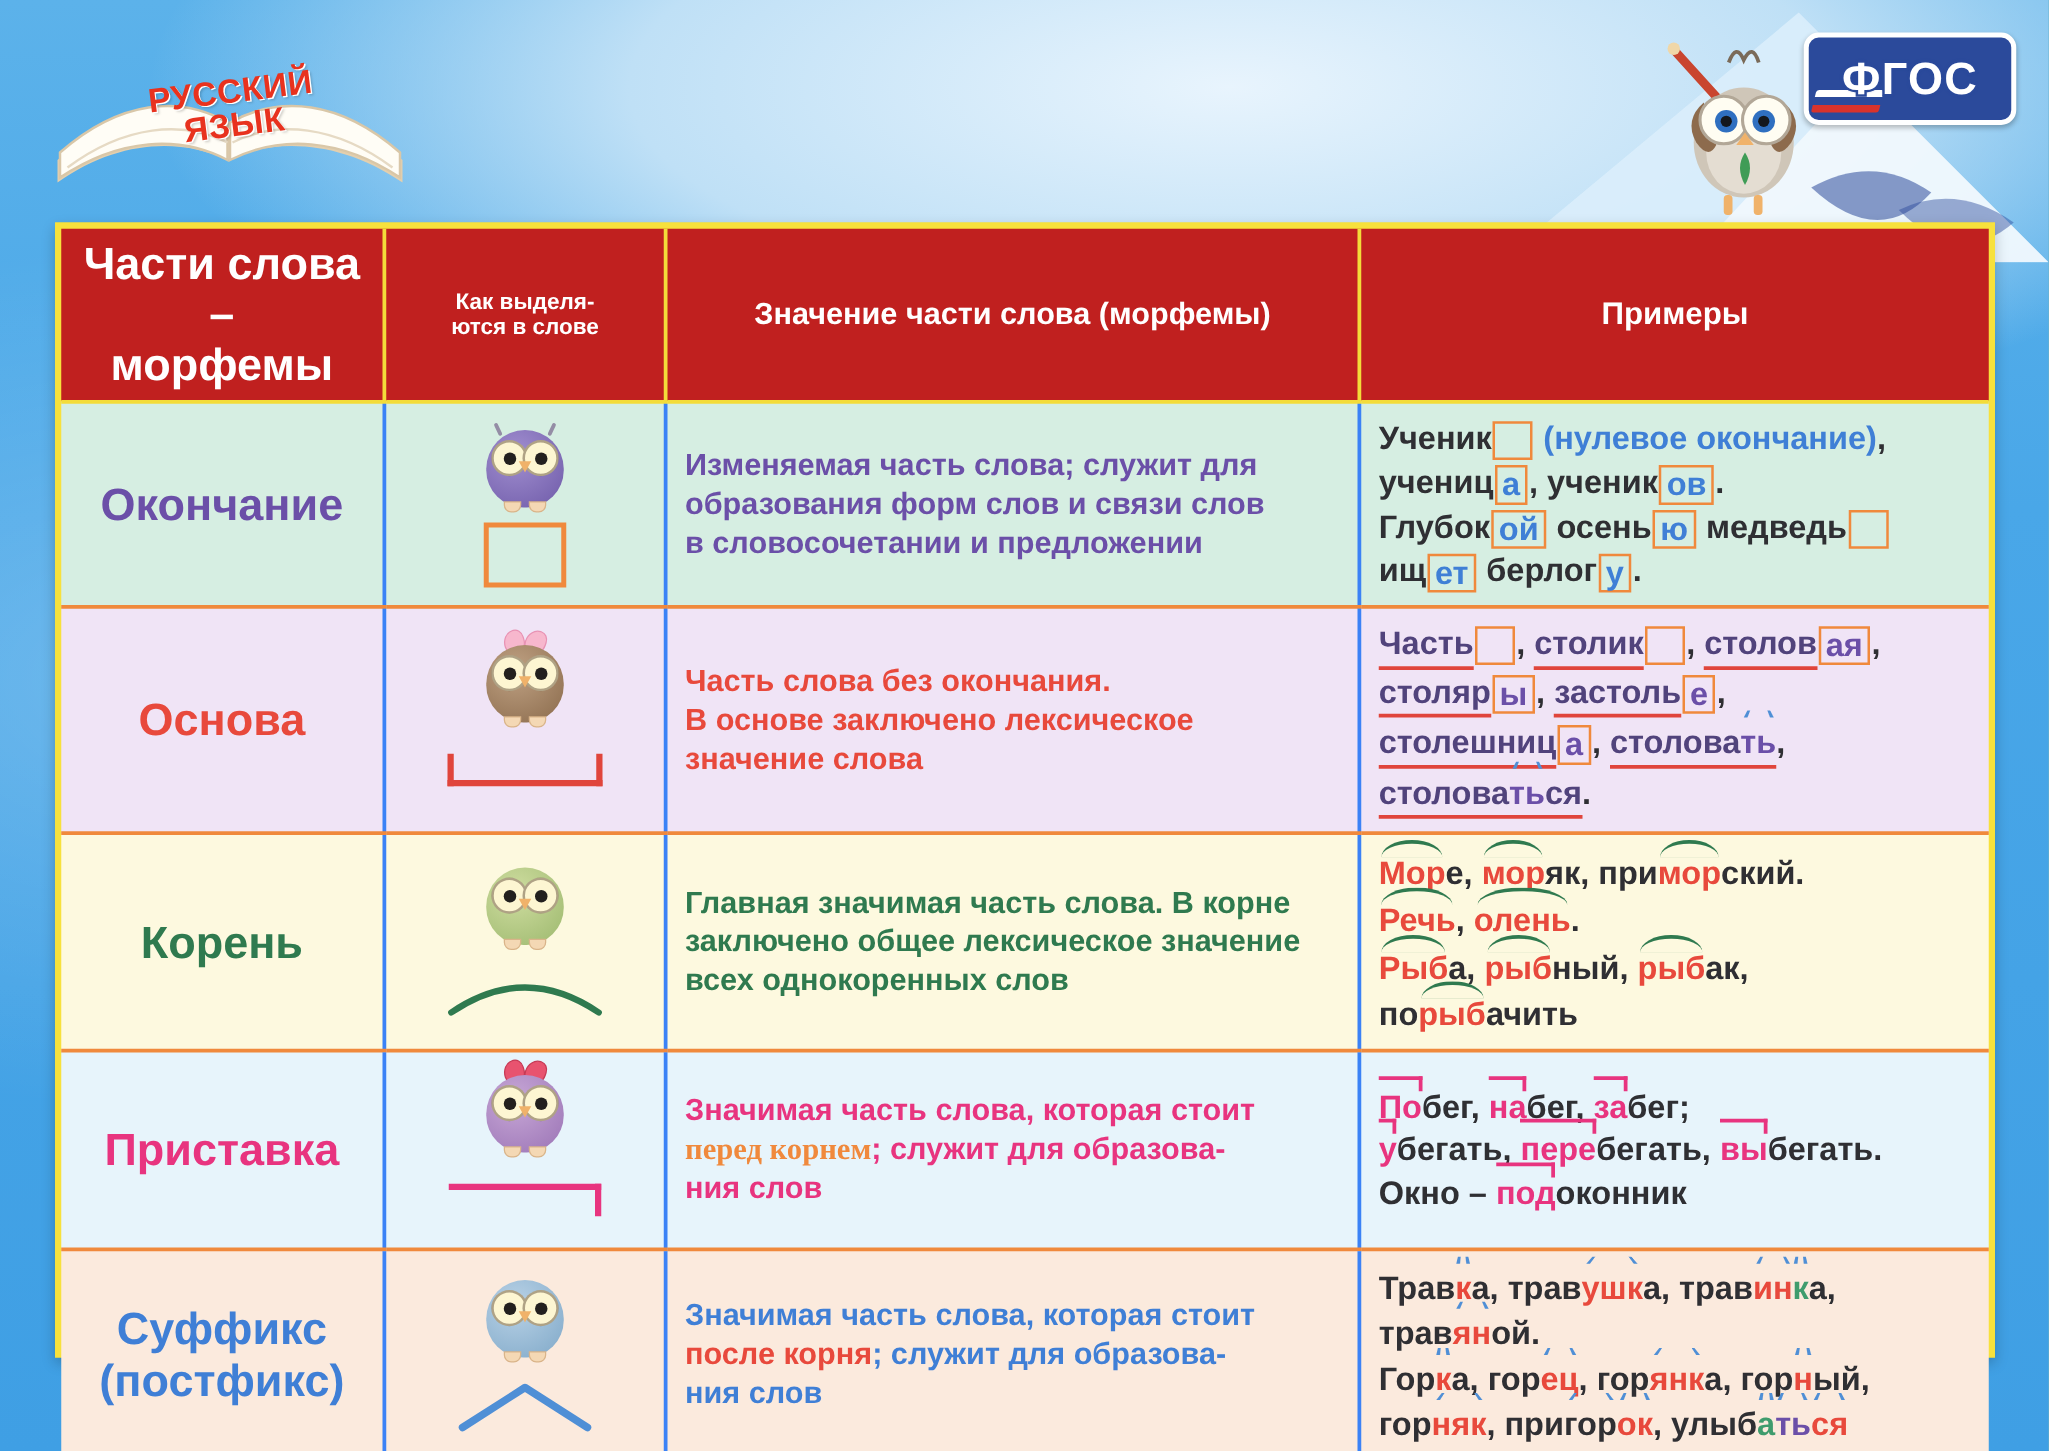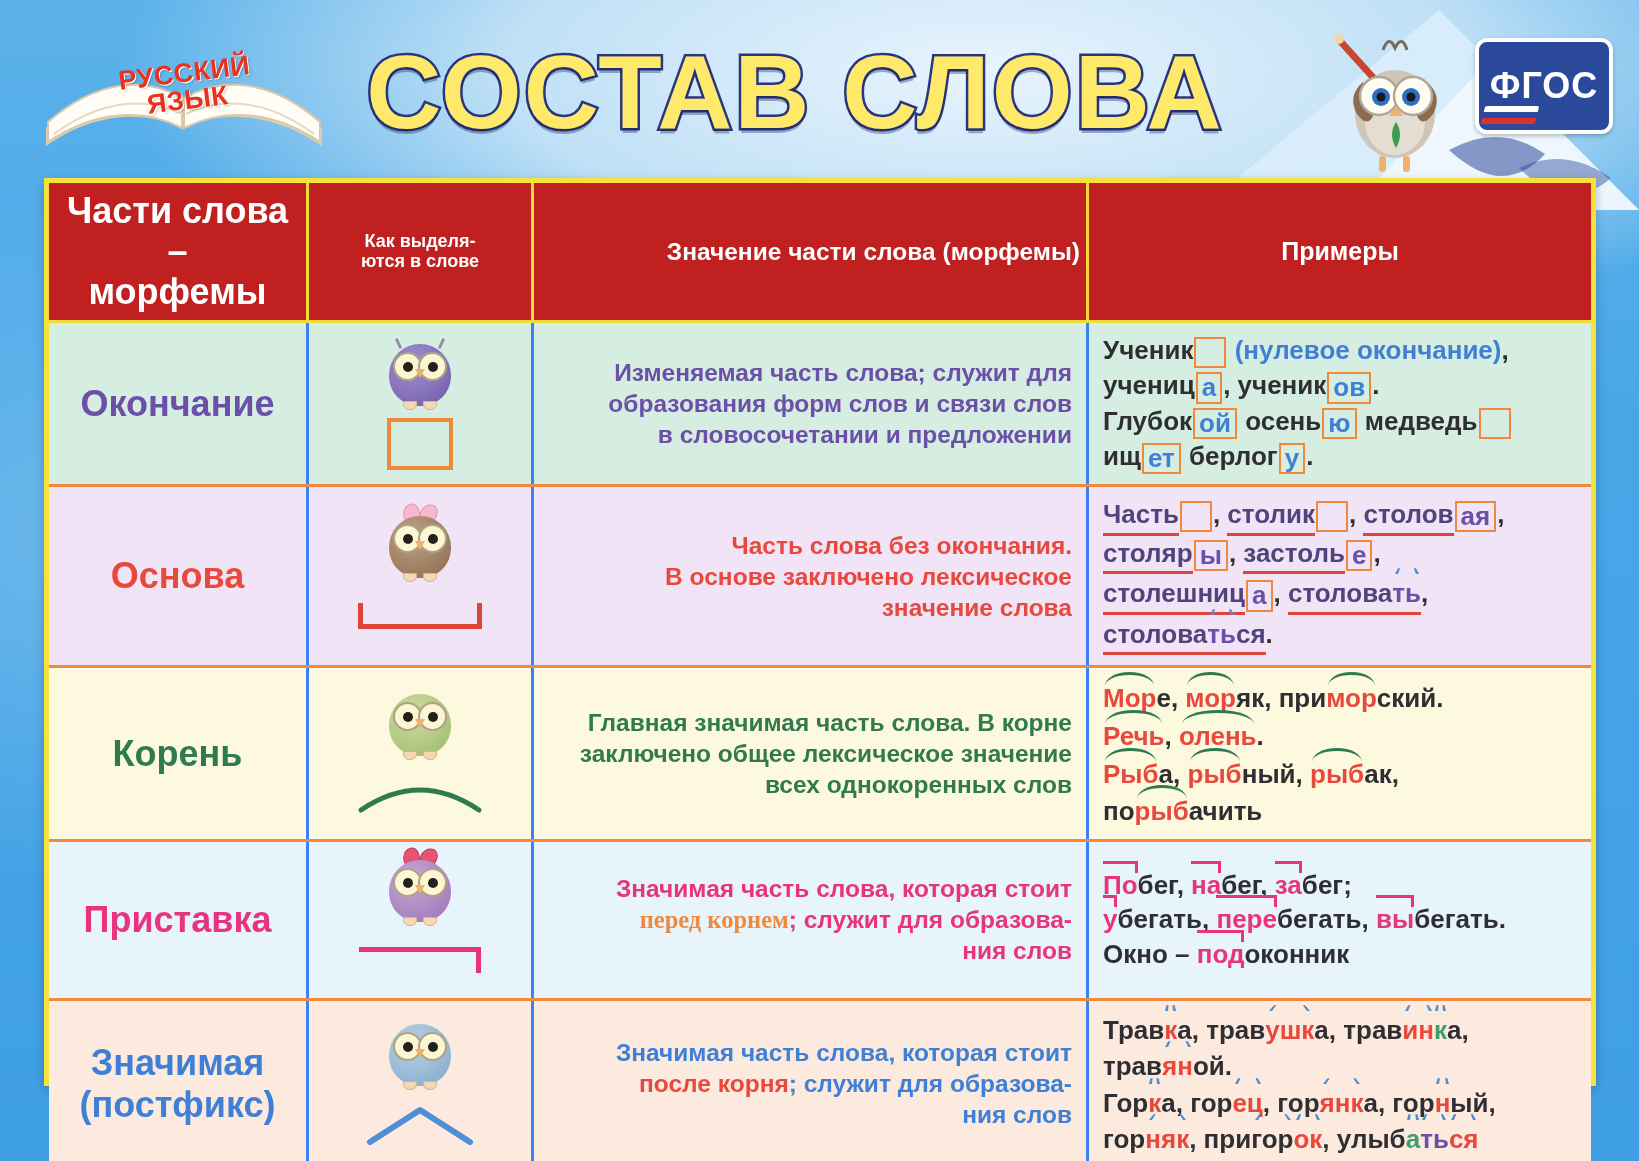--- a/index.html
+++ b/index.html
@@ -29,21 +29,21 @@
   #poster-title{
     position:absolute;left:255px;top:34px;width:1080px;height:120px;
     font-family:"Liberation Sans", sans-serif;
     font-size:104px;font-weight:bold;line-height:116px;
     color:#ffe96a;letter-spacing:2px;text-align:center;
     -webkit-text-stroke:5px #2a3580;
     paint-order:stroke fill;
     text-shadow:0 5px 0 rgba(20,30,90,.35);
     white-space:nowrap;
   }
-  #fgos-logo{position:absolute;right:26px;top:38px;width:138px;height:96px;}
+  #fgos-logo{position:absolute;right:26px;top:26px;width:138px;height:74px;padding-left:32px;}
   #fgos-logo .fgos-plate{
     position:absolute;inset:0;background:#2b4a9b;border:4px solid #fff;border-radius:12px;
     box-shadow:0 2px 4px rgba(0,0,0,.25);
   }
   #fgos-logo .fgos-text{
     position:absolute;inset:0;display:flex;align-items:center;justify-content:center;
     color:#fff;font-weight:bold;font-size:36px;letter-spacing:1px;
     -webkit-text-stroke:4px #2b4a9b;paint-order:stroke fill;
     text-shadow:0 0 3px #2b4a9b;
   }
@@ -64,21 +64,21 @@
   thead th:last-child{border-right:0;}
   .th-wide{font-size:25px;}
 
   tbody td{border-right:3px solid #3b82f6;border-bottom:3px solid #f0893c;
      padding:10px 14px;}
   tbody tr:last-child td{border-bottom:0;}
   tbody td:last-child{border-right:0;}
 
   .c-name{text-align:center;font-weight:bold;font-size:36px;width:245px;}
   .c-mark{text-align:center;width:210px;}
-  .c-desc{font-weight:bold;font-size:24.5px;line-height:1.27;width:540px;text-align:right;}
+  .c-desc{font-weight:bold;font-size:24.5px;line-height:1.27;width:540px;}
   .c-ex{font-weight:bold;font-size:26px;line-height:1.33;color:#2f2f33;}
 
   
   .r1 td{background:#d6eee2;}
   .r2 td{background:#f0e4f6;}
   .r3 td{background:#fdf9df;}
   .r4 td{background:#e7f4fb;}
   .r5 td{background:#fbeadd;}
 
   
@@ -153,21 +153,20 @@
     <svg width="300" height="140" viewBox="0 0 300 140">
       <path d="M12 104 C60 62 110 58 148 78 C186 58 238 62 288 104 L288 122 C238 88 186 86 148 104 C110 86 60 88 12 122 Z" fill="#e3cfae"></path>
       <path d="M14 98 C62 56 110 52 148 74 L148 104 C110 84 62 86 14 118 Z" fill="#fffdf6" stroke="#d9c7a8" stroke-width="2"></path>
       <path d="M286 98 C238 56 190 52 150 74 L150 104 C190 84 238 86 286 118 Z" fill="#fffdf6" stroke="#d9c7a8" stroke-width="2"></path>
       <path d="M20 110 C66 76 112 72 148 90" fill="none" stroke="#e6dac4" stroke-width="2"></path>
       <path d="M280 110 C234 76 188 72 152 90" fill="none" stroke="#e6dac4" stroke-width="2"></path>
     </svg>
     <div class="blabel">РУССКИЙ ЯЗЫК</div>
   </div>
 
-  <div id="poster-title">СОСТАВ СЛОВА</div>
 
   <svg id="owl-teacher" style="position:absolute;right:176px;top:26px;" width="140" height="152" viewBox="0 0 140 152">
     <line x1="18" y1="16" x2="56" y2="58" stroke="#c9452f" stroke-width="7" stroke-linecap="round"></line>
     <circle cx="16" cy="13" r="5" fill="#f0d7a8"></circle>
     <ellipse cx="72" cy="88" rx="40" ry="44" fill="#cfc6b8"></ellipse>
     <ellipse cx="72" cy="96" rx="30" ry="33" fill="#e4ddd2"></ellipse>
     <path d="M40 56 q-16 14 -6 32 q10 14 16 2z" fill="#8d6b4d"></path>
     <path d="M104 56 q16 14 6 32 q-10 14 -16 2z" fill="#8d6b4d"></path>
     <circle cx="56" cy="70" r="19" fill="#fffdf2" stroke="#b2a797" stroke-width="2.5"></circle>
     <circle cx="90" cy="70" r="19" fill="#fffdf2" stroke="#b2a797" stroke-width="2.5"></circle>
@@ -349,21 +348,21 @@
       </td>
       <td class="c-ex">
         <div class="ex-line"><span class="pref">По</span>бег, <span class="pref">на</span>бег, <span class="pref">за</span>бег;</div>
         <div class="ex-line"><span class="pref">у</span>бегать, <span class="pref">пере</span>бегать, <span class="pref">вы</span>бегать.</div>
         <div class="ex-line">Окно – <span class="pref">под</span>оконник</div>
       </td>
     </tr>
 
     <tr class="r5">
       <td class="c-name cblue">
-        <div>Значимая</div>
+        <div>Суффикс</div>
         <div>(постфикс)</div>
       </td>
       <td class="c-mark">
         <div class="owlwrap">
           <div class="owl">
             <div class="body" style="background:radial-gradient(circle at 38% 32%, #b9d2e6, #7fa8c8);"></div>
             <div class="eye l">
                   <div class="pup"></div>
                 </div>
             <div class="eye r">

